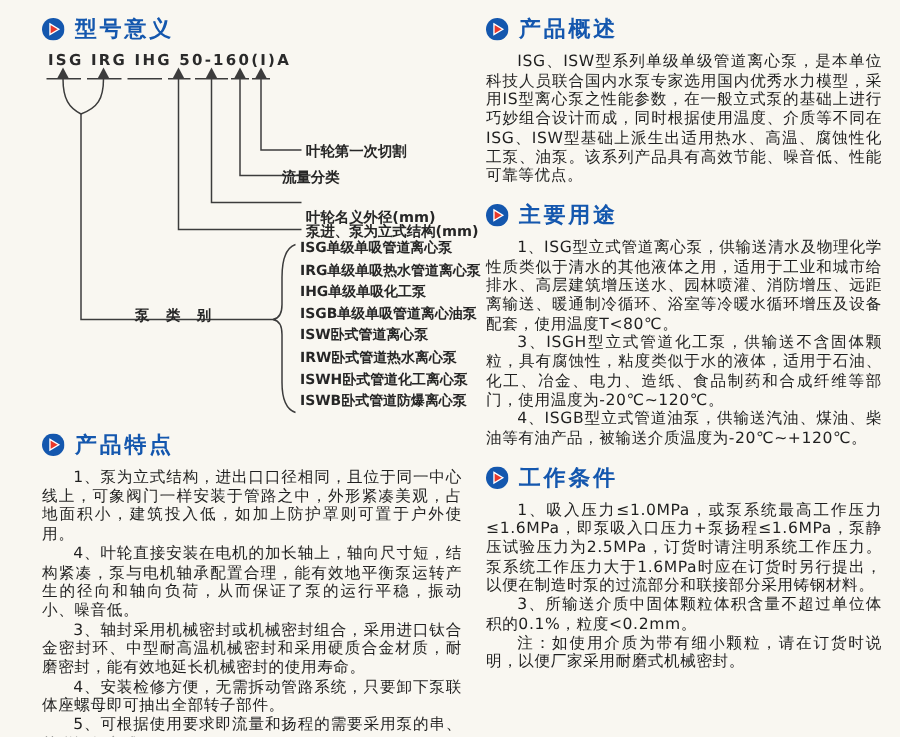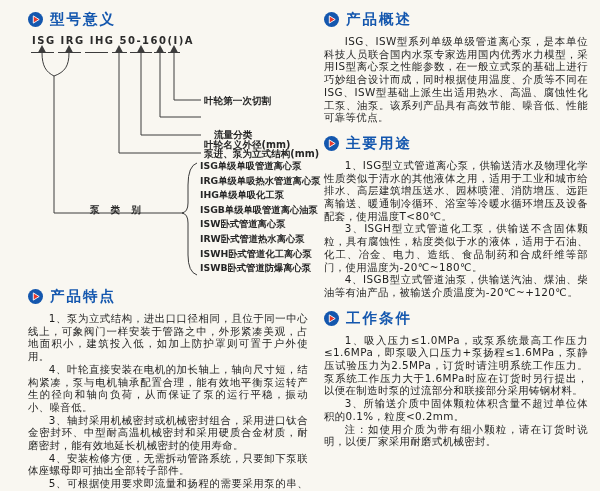--- a/index.html
+++ b/index.html
@@ -27,21 +27,21 @@
   .diagram { position:relative; width:284px; height:248px; margin:2px 0 4px 2px; }
   .diagram svg.lines { position:absolute; left:0; top:0; }
   .model-code {
     position:absolute; left:2px; top:0;
     font-size:10px; font-weight:bold; letter-spacing:1.5px; color:#2a2a2a; white-space:nowrap;
   }
   .tree-label {
     position:absolute; font-size:9.6px; font-weight:bold; color:#262626; white-space:nowrap;
   }
   .lbl-first-cut  { left:174px; top:60px; }
-  .lbl-flow-class { left:184px; top:77px;margin-top:17px; }
+  .lbl-flow-class { left:158px; top:77px; }
   .lbl-impeller   { left:174px; top:104px; }
   .lbl-port       { left:174px; top:113px; }
   .lbl-category   { left:60px;  top:169px; letter-spacing:11px; }
   .pump-list {
     position:absolute; left:170px; top:124px;
     font-size:9.3px; font-weight:bold; line-height:14.6px; color:#262626; white-space:nowrap;
   }
 
   .right-gap { margin-top:10px; }
   .left-features { margin-top:2px; }
@@ -138,21 +138,21 @@
     <p class="body-text para">ISG、ISW型系列单级单级管道离心泵，是本单位科技人员联合国内水泵专家选用国内优秀水力模型，采用IS型离心泵之性能参数，在一般立式泵的基础上进行巧妙组合设计而成，同时根据使用温度、介质等不同在ISG、ISW型基础上派生出适用热水、高温、腐蚀性化工泵、油泵。该系列产品具有高效节能、噪音低、性能可靠等优点。</p>
 
     <div class="sec-header right-gap">
       <svg class="play-icon" viewBox="0 0 15 15">
         <circle cx="7.5" cy="7.5" r="7.5" fill="#1457ae"></circle>
         <path d="M5.3,3.9 L11.2,7.5 L5.3,11.1 Z" fill="#e8382a" stroke="#ffffff" stroke-width="0.9"></path>
       </svg>
       <span class="sec-title">主要用途</span>
     </div>
     <p class="body-text para">1、ISG型立式管道离心泵，供输送清水及物理化学性质类似于清水的其他液体之用，适用于工业和城市给排水、高层建筑增压送水、园林喷灌、消防增压、远距离输送、暖通制冷循环、浴室等冷暖水循环增压及设备配套，使用温度T&lt;80℃。</p>
-    <p class="body-text para">3、ISGH型立式管道化工泵，供输送不含固体颗粒，具有腐蚀性，粘度类似于水的液体，适用于石油、化工、冶金、电力、造纸、食品制药和合成纤维等部门，使用温度为-20℃~180℃。</p>
+    <p class="body-text para">3、ISGH型立式管道化工泵，供输送不含固体颗粒，具有腐蚀性，粘度类似于水的液体，适用于石油、化工、冶金、电力、造纸、食品制药和合成纤维等部门，使用温度为-20℃~120℃。</p>
     <p class="body-text para">4、ISGB型立式管道油泵，供输送汽油、煤油、柴油等有油产品，被输送介质温度为-20℃~+120℃。</p>
 
     <div class="sec-header right-gap">
       <svg class="play-icon" viewBox="0 0 15 15">
         <circle cx="7.5" cy="7.5" r="7.5" fill="#1457ae"></circle>
         <path d="M5.3,3.9 L11.2,7.5 L5.3,11.1 Z" fill="#e8382a" stroke="#ffffff" stroke-width="0.9"></path>
       </svg>
       <span class="sec-title">工作条件</span>
     </div>
     <p class="body-text para">1、吸入压力≤1.0MPa，或泵系统最高工作压力≤1.6MPa，即泵吸入口压力+泵扬程≤1.6MPa，泵静压试验压力为2.5MPa，订货时请注明系统工作压力。泵系统工作压力大于1.6MPa时应在订货时另行提出，以便在制造时泵的过流部分和联接部分采用铸钢材料。</p>

